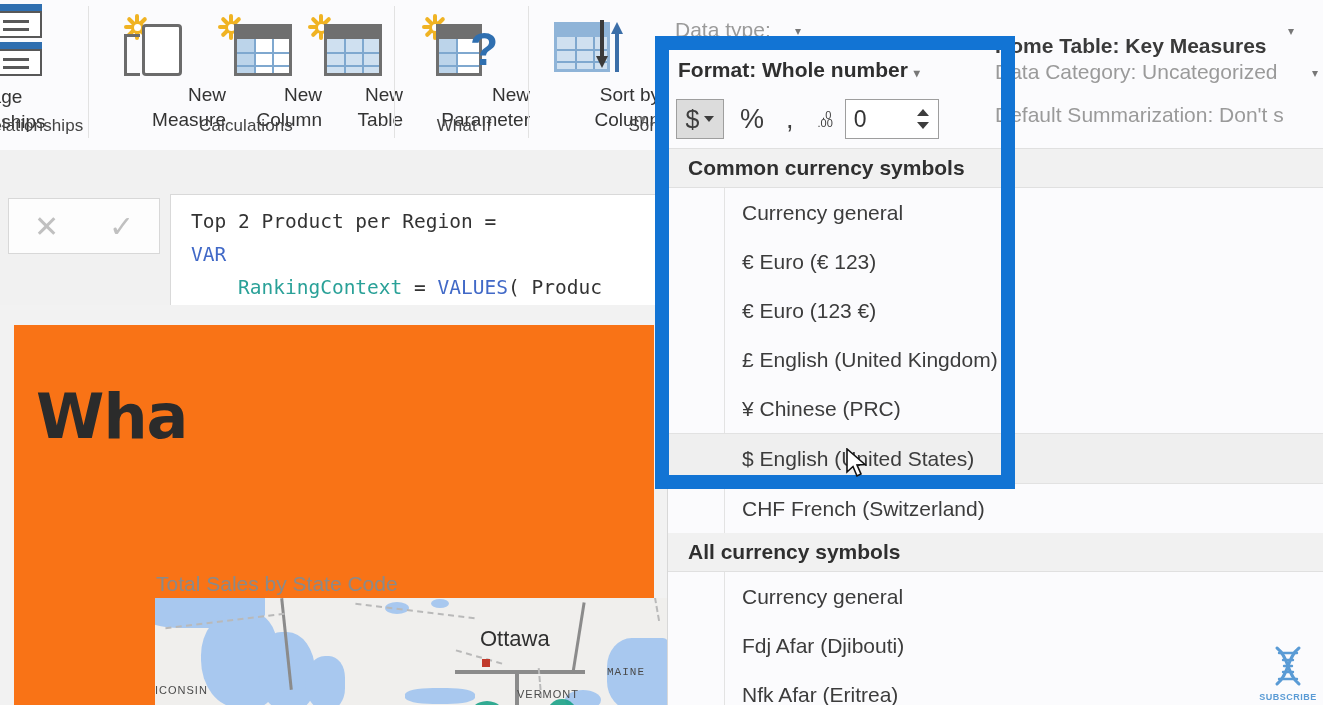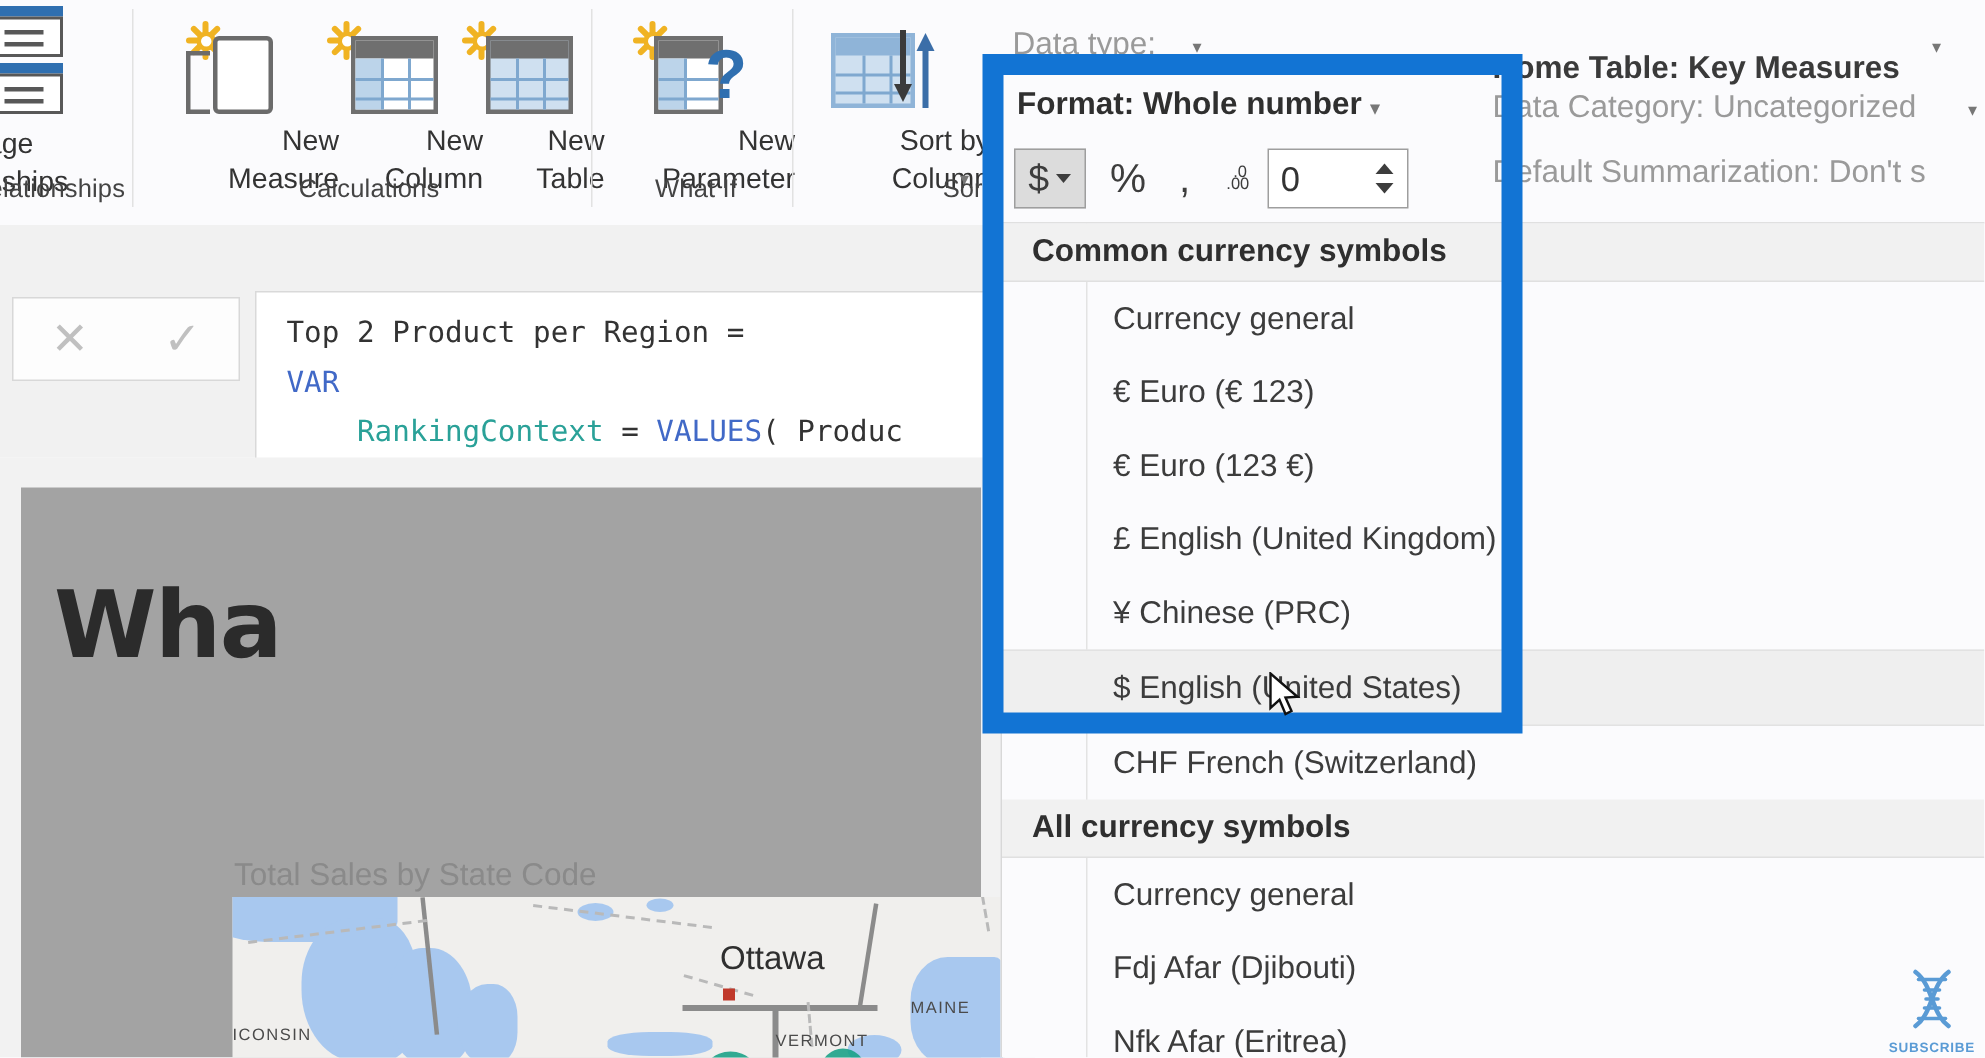--- a/index.html
+++ b/index.html
@@ -75,21 +75,21 @@
     font-size:19.5px;line-height:33px;white-space:pre;
   }
   .k-kw{color:#4169c7;}
   .k-var{color:#2aa198;}
   .k-meas{color:#8060c8;}
   .k-plain{color:#333;}
   .k-paren{color:#333;background:#e6e6e6;}
 
   
   .canvas{position:absolute;left:0;top:305px;width:690px;height:400px;background:#f2f2f2;}
-  .rep-card{position:absolute;left:14px;top:20px;width:640px;height:380px;background:#a3a3a3;}
+  .rep-card{position:absolute;left:14px;top:20px;width:640px;height:380px;background:#f97316;}
   .wha{position:absolute;left:22px;top:55px;font-size:62px;font-weight:bold;color:#2b2b2b;letter-spacing:-1px;font-family:"DejaVu Sans",sans-serif;}
   .viz-title{position:absolute;left:156px;top:267px;font-size:21px;color:#8a8a8a;}
   .mapbox{position:absolute;left:155px;top:293px;width:515px;height:112px;background:#f0efed;overflow:hidden;}
   .water{position:absolute;background:#a8c8ef;}
   .road{position:absolute;background:#8b8b8b;}
   .dashed{position:absolute;border-top:2px dashed #b9b9b9;}
   .maplbl{position:absolute;color:#4a4a4a;font-size:11px;letter-spacing:1px;}
   .bigcity{position:absolute;color:#2f2f2f;font-size:22px;}
   .citydot{position:absolute;width:8px;height:8px;background:#c0392b;}
   .bubble{position:absolute;border-radius:50%;background:#16a085;opacity:.88;}
@@ -319,21 +319,21 @@
       <div class="road" style="left:360px;top:72px;width:4px;height:40px;"></div>
       <div class="road" style="left:422px;top:4px;width:3px;height:72px;transform:rotate(9deg);"></div>
       <div class="dashed" style="left:10px;top:22px;width:120px;transform:rotate(-7deg);"></div>
       <div class="dashed" style="left:200px;top:12px;width:120px;transform:rotate(7deg);"></div>
       <div class="dashed" style="left:300px;top:58px;width:48px;transform:rotate(16deg);"></div>
       <div class="dashed" style="left:370px;top:84px;width:30px;transform:rotate(85deg);"></div>
       <div class="dashed" style="left:490px;top:10px;width:24px;transform:rotate(80deg);"></div>
 
       <div class="bigcity" style="left:325px;top:28px;">Ottawa</div>
       <div class="citydot" style="left:327px;top:61px;"></div>
-      <div class="maplbl" style="left:452px;top:68px;">MAINE</div>
+      <div class="maplbl" style="left:452px;top:68px;font-family:Liberation Mono, monospace;">MAINE</div>
       <div class="maplbl" style="left:362px;top:90px;">VERMONT</div>
       <div class="maplbl" style="left:0px;top:86px;">ICONSIN</div>
 
       <div class="bubble" style="left:312px;top:103px;width:40px;height:40px;"></div>
       <div class="bubble" style="left:392px;top:101px;width:30px;height:30px;"></div>
     </div>
   </div>
 
   <div class="props">
     <div class="prop-line prop-dim" style="left:15px;top:18px;">Data type:</div>

